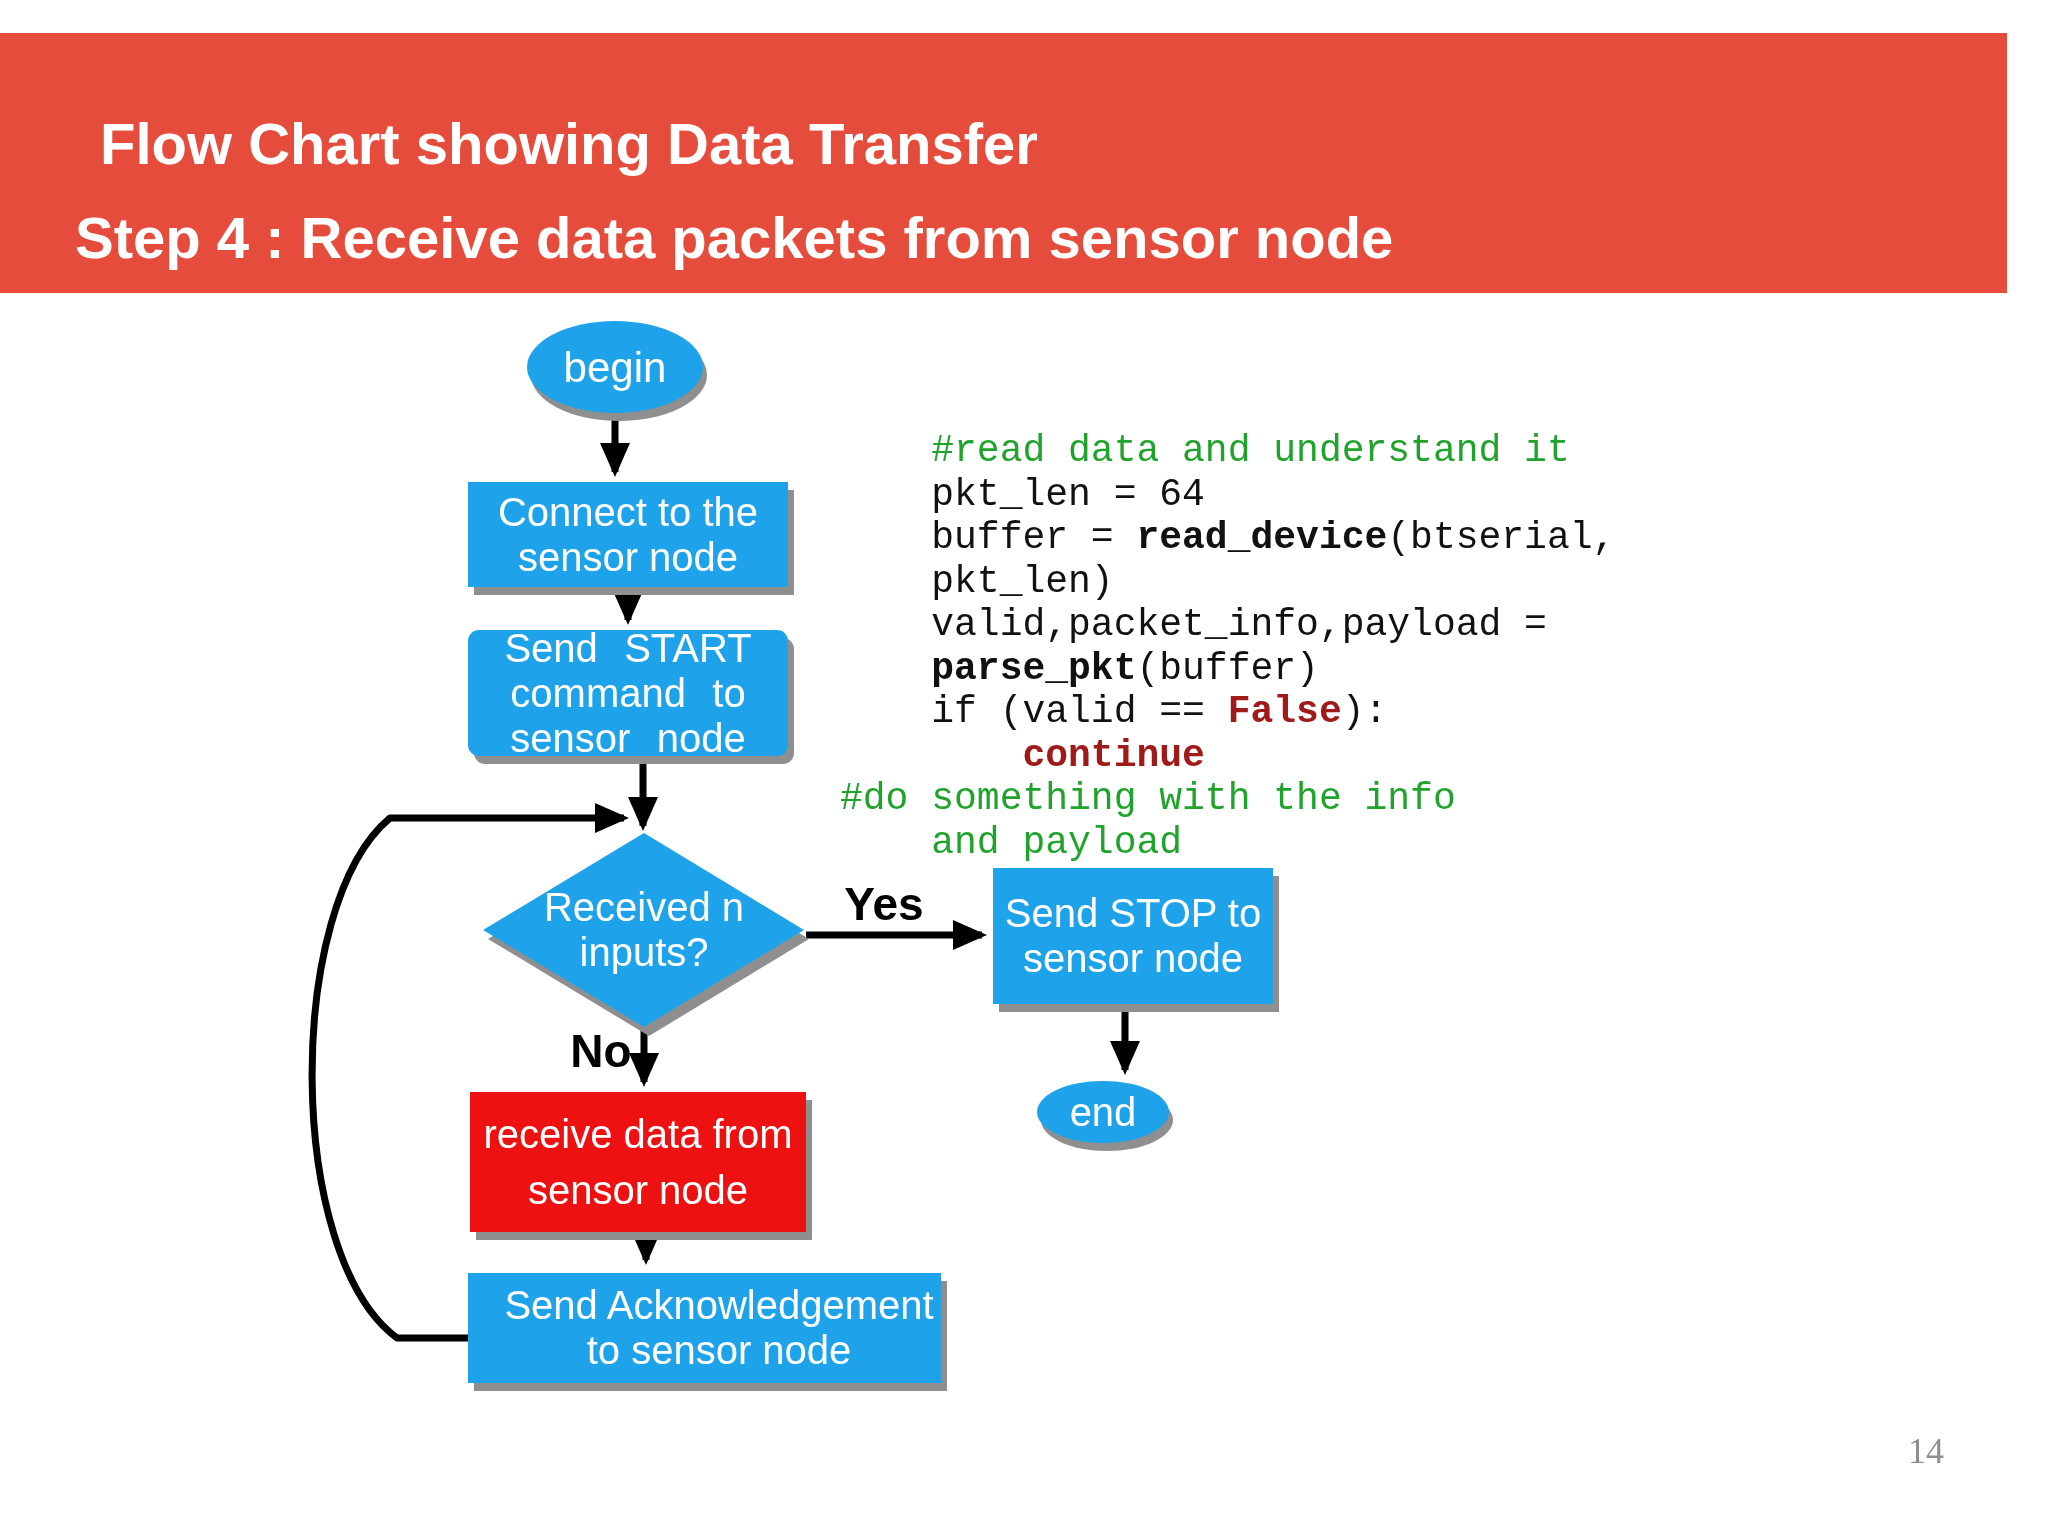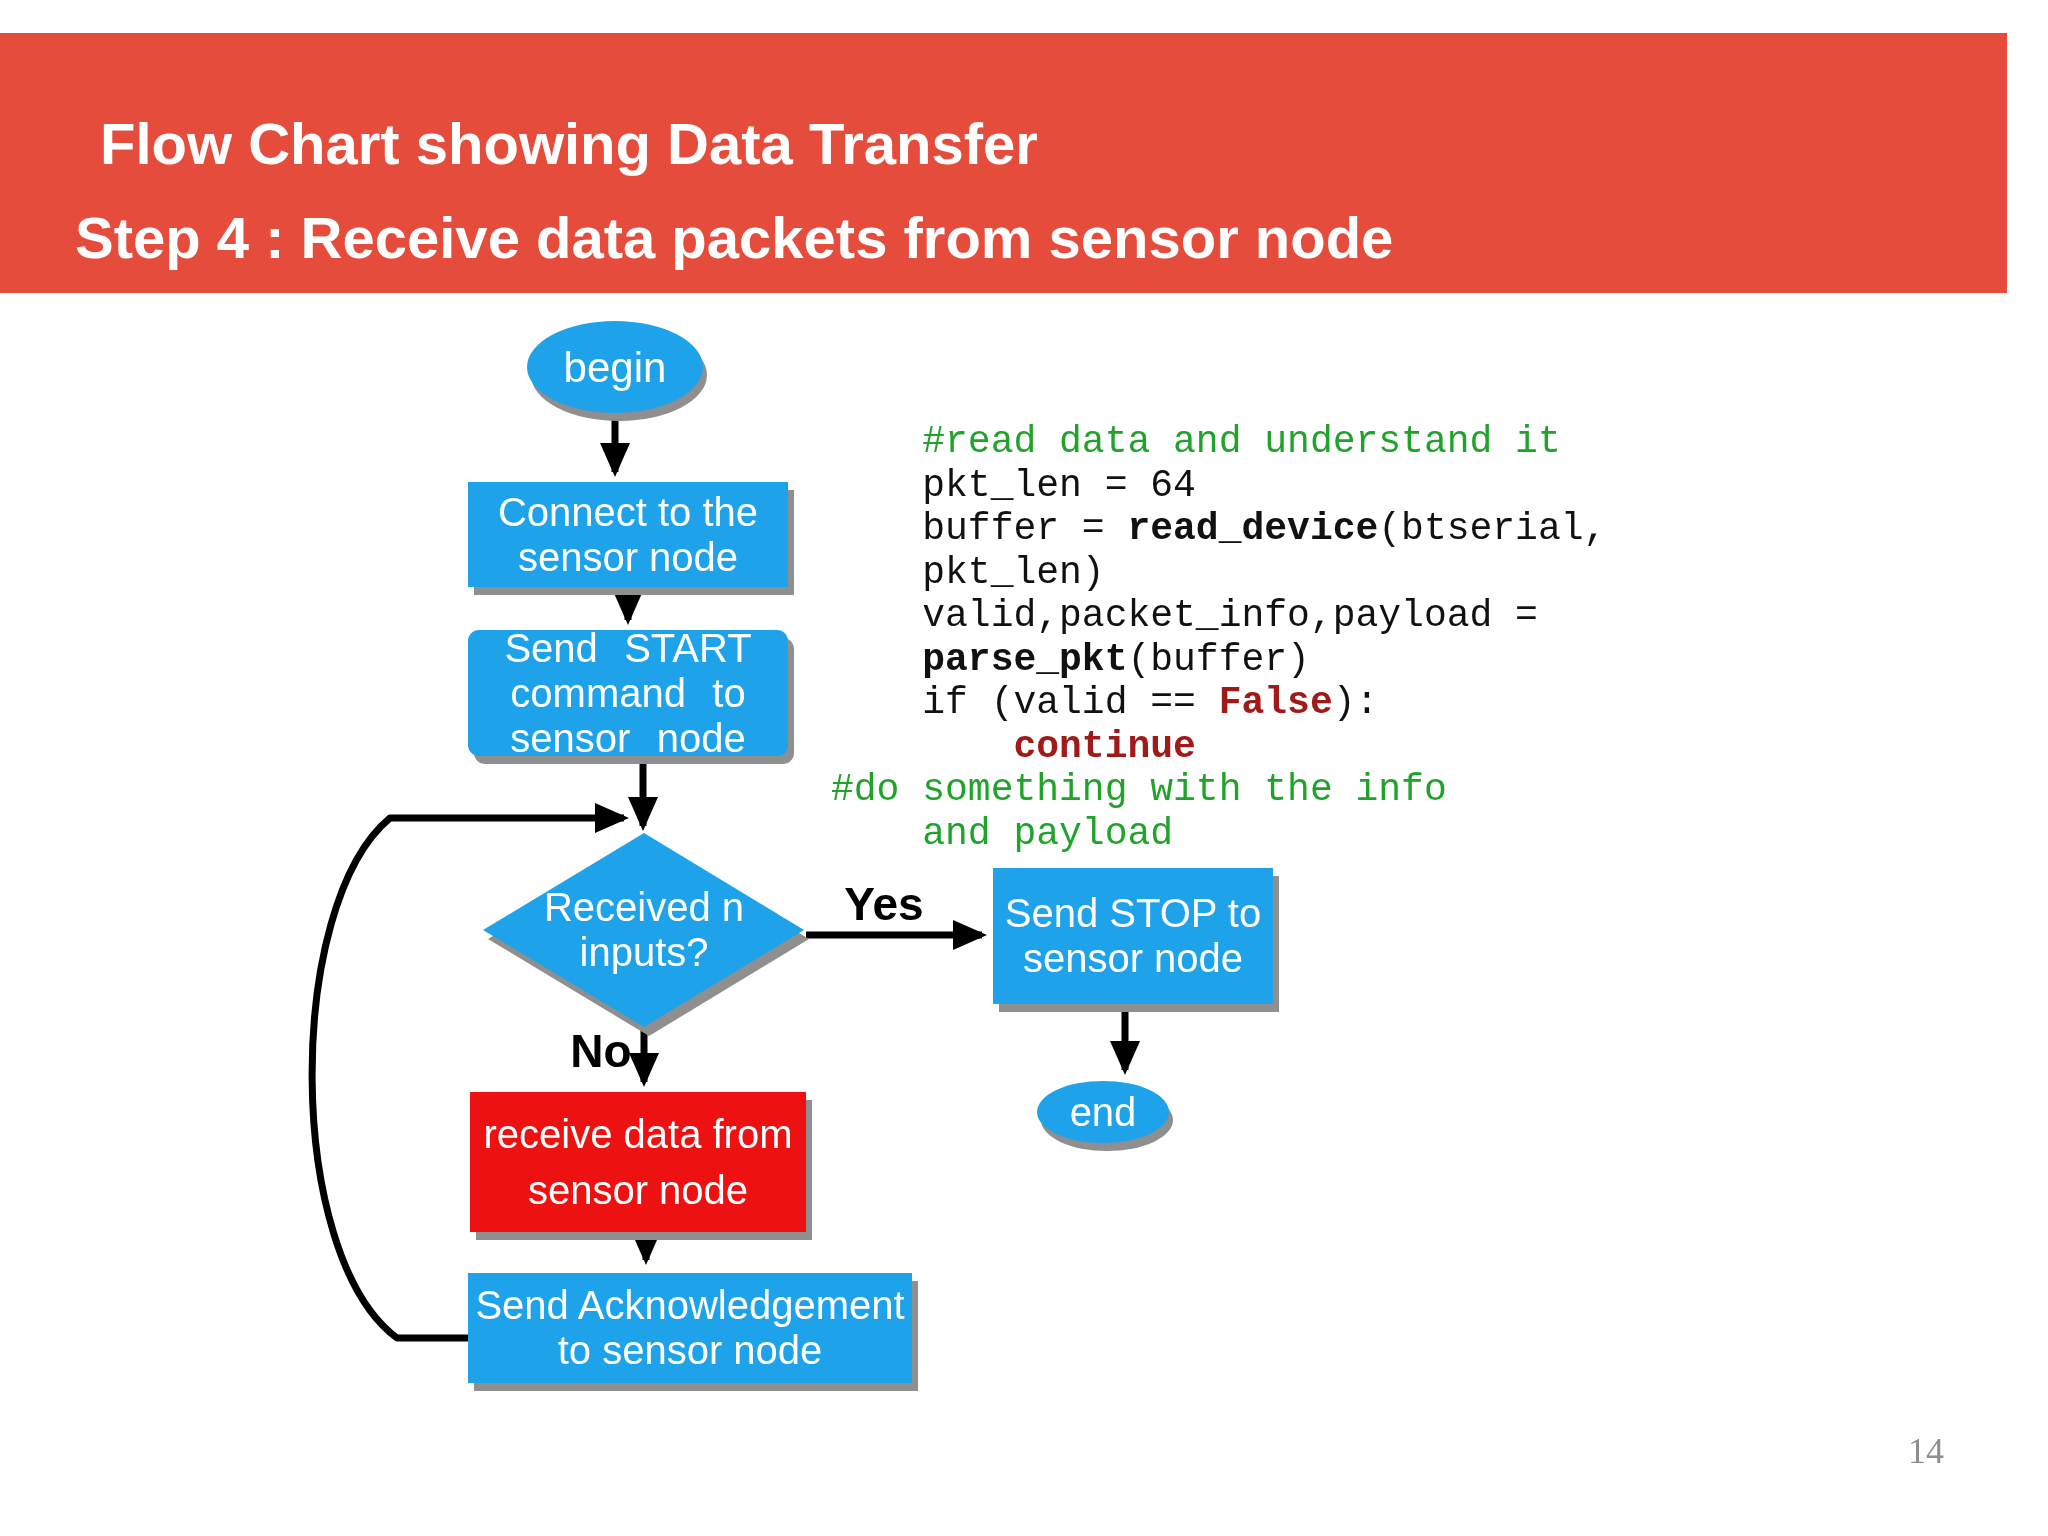--- a/index.html
+++ b/index.html
@@ -34,30 +34,30 @@
     background:var(--blue,#1EA3EB);border-radius:50%;
     box-shadow:4px 8px 0 var(--shadow,#8F8F8F);
   }
   .n-begin{left:527px;top:321px;width:176px;height:92px;font-size:42px;}
   .n-connect{left:468px;top:482px;width:320px;height:105px;}
   .n-start{left:468px;top:630px;width:320px;height:126px;word-spacing:0.38em;border-radius:11px;}
   .n-decision{left:524px;top:885px;width:240px;height:90px;background:none;box-shadow:none;}
   .n-stop{left:993px;top:860px;width:280px;height:136px;margin-top:8px;}
   .n-end{left:1037px;top:1081px;width:132px;height:62px;font-size:40px;}
   .n-receive{left:470px;top:1092px;width:336px;height:140px;line-height:56px;}
-  .n-ack{left:468px;top:1273px;width:444px;height:110px;}
+  .n-ack{left:468px;top:1273px;width:444px;height:110px;padding-left:29px;}
   .branch-label{
     position:absolute;z-index:2;width:120px;text-align:center;
     color:#000;font-weight:bold;font-size:46px;line-height:1;
   }
   .lbl-yes{left:824px;top:881px;}
   .lbl-no{left:541px;top:1028px;}
   
   .code{
-    position:absolute;left:831px;top:420px;z-index:2;margin:0;
+    position:absolute;left:831px;top:420px;z-index:2;margin:9px;
     font-family:"Liberation Mono",monospace;font-size:38px;line-height:43.5px;
     color:var(--codetext,#111);white-space:pre;
   }
   .code .cm{color:var(--comment,#1FA32A);}
   .code .tx{color:var(--codetext,#111);}
   .code .bd{color:var(--codetext,#111);font-weight:bold;}
   .code .kw{color:var(--keyword,#A01A1A);font-weight:bold;}
   
   .pagenum{
     left:1908px;top:1430px;font-family:"Liberation Serif",serif;

